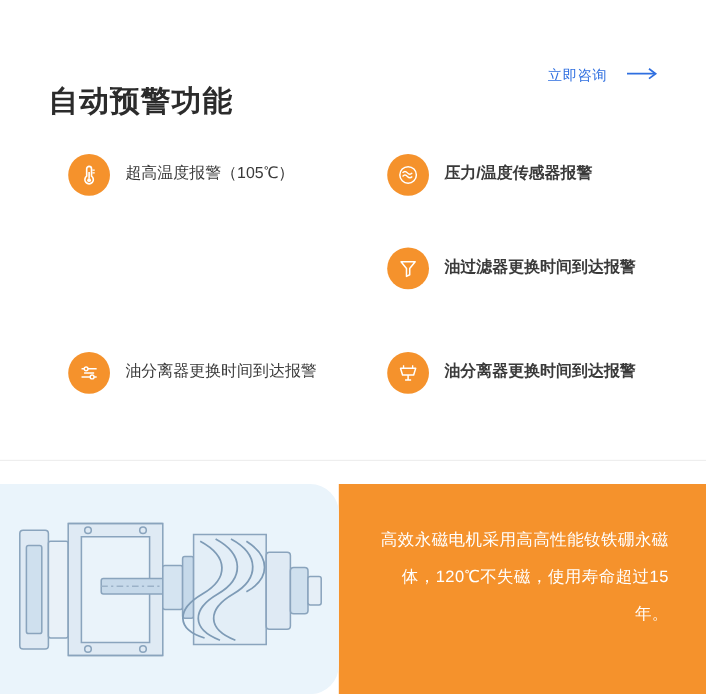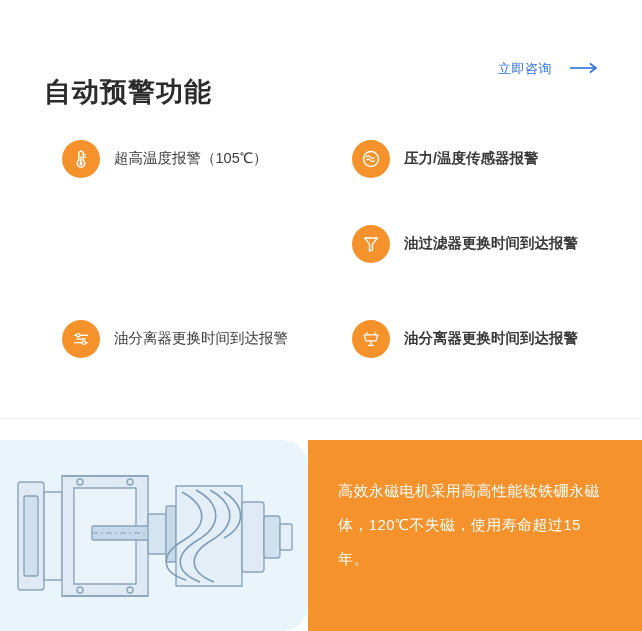--- a/index.html
+++ b/index.html
@@ -111,20 +111,21 @@
   }
 
   
   .panel {
     position: absolute;
     left: 0;
     top: 440px;
     width: 642px;
     height: 191px;
     display: flex;
+    text-align: right;
   }
   .panel-image {
     position: relative;
     width: 308px;
     height: 191px;
     background: #eaf4fb;
     border-top-right-radius: 26px;
     border-bottom-right-radius: 26px;
     overflow: hidden;
     flex: 0 0 308px;

